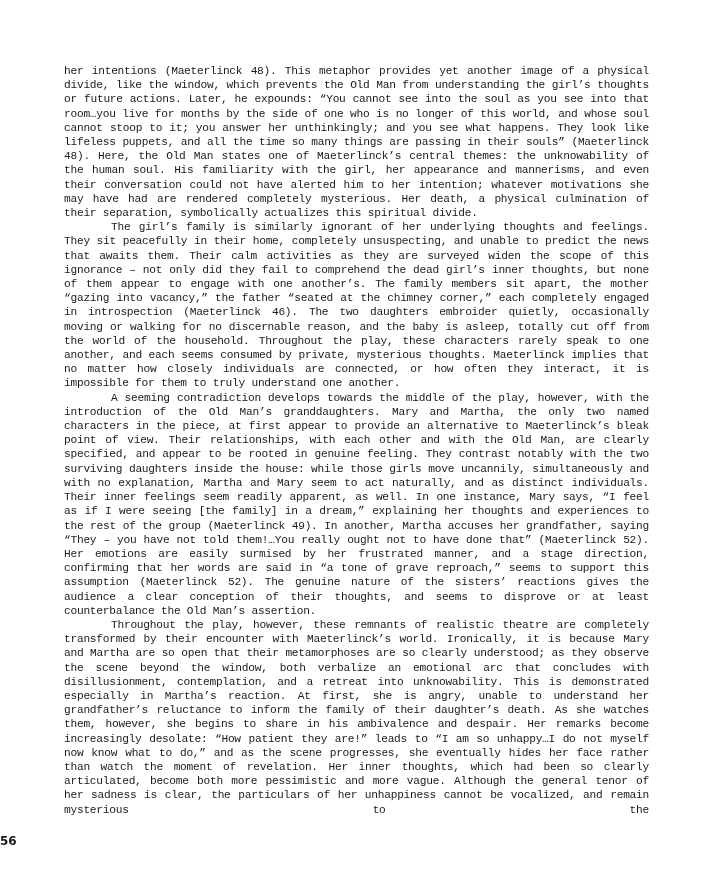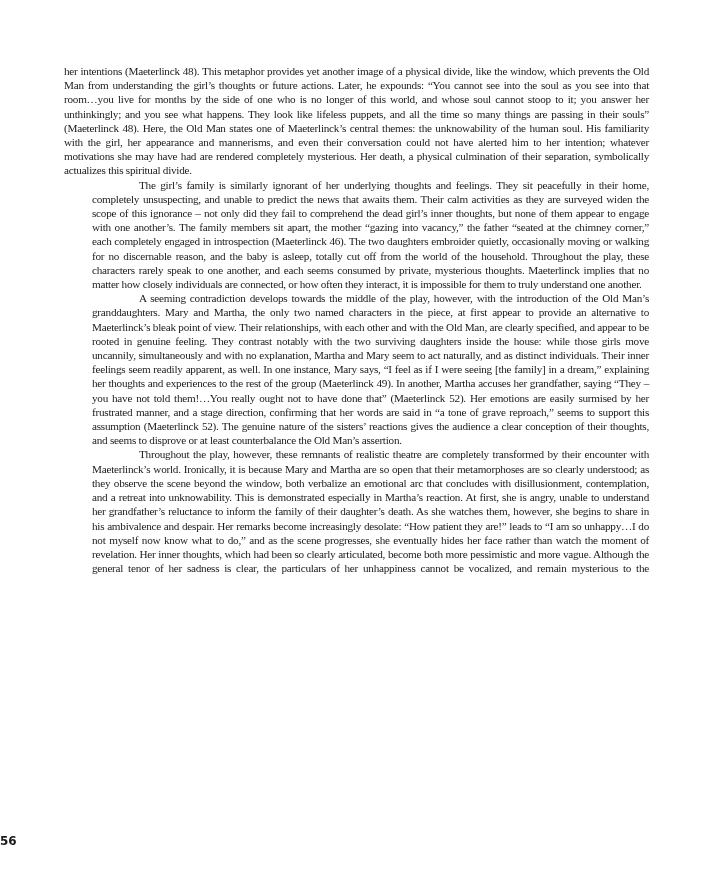--- a/index.html
+++ b/index.html
@@ -3,32 +3,32 @@
   <meta charset="utf-8">
   <style>
     html, body { margin: 0; padding: 0; background: #ffffff; }
     body { width: 714px; height: 894px; position: relative; overflow: hidden; }
     .page {
       position: absolute;
       left: 64px;
       top: 64px;
       width: 585px;
       color: #1a1a1a;
-      font-family: Liberation Serif, serif;
+      font-family: Liberation Mono, monospace;
       font-size: 11.2px;
       line-height: 14.2px;
       letter-spacing: -0.25px;
     }
     .page p {
       margin: 0;
       text-align: justify;
       text-align-last: left;
       hyphens: none;
     }
-    .page p.indent { text-indent: 47px; margin-left: 28px; }
+    .page p.indent { text-indent: 47px; }
     .page p.last { text-align-last: justify; }
     .page-number {
       position: absolute;
       top: 834px;
       left: 0;
       width: 714px;
       text-align: left;
       font-family: "DejaVu Sans", "Liberation Sans", sans-serif;
       font-weight: bold;
       font-size: 12px;

